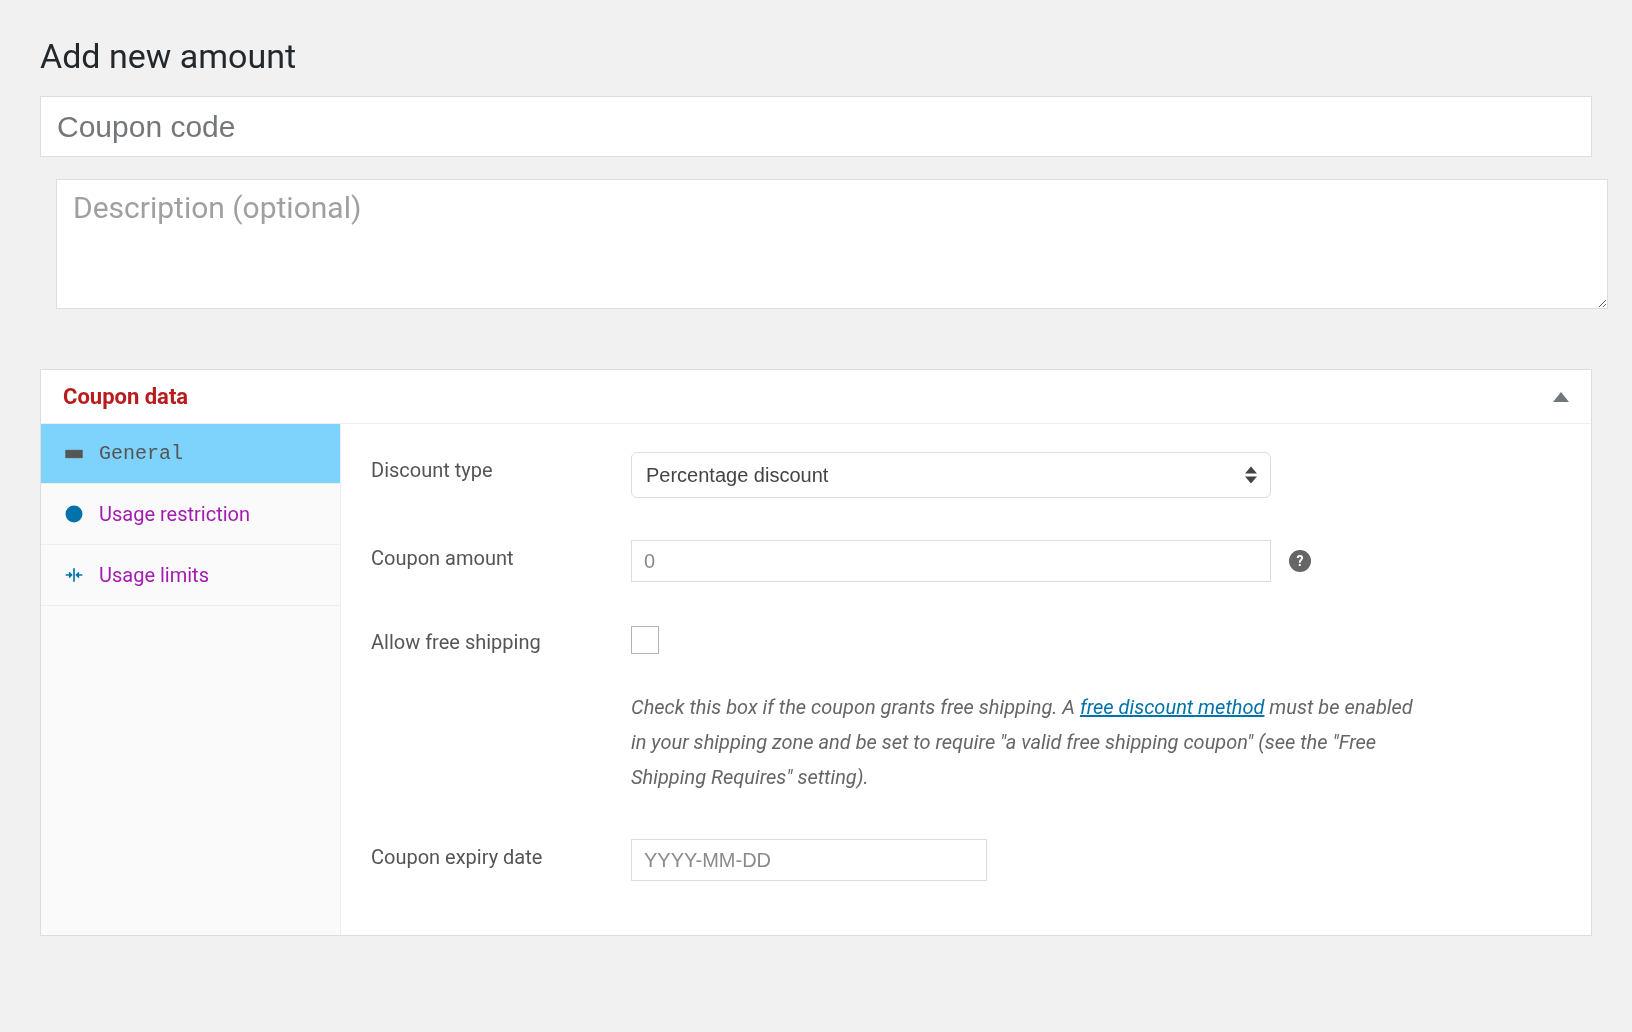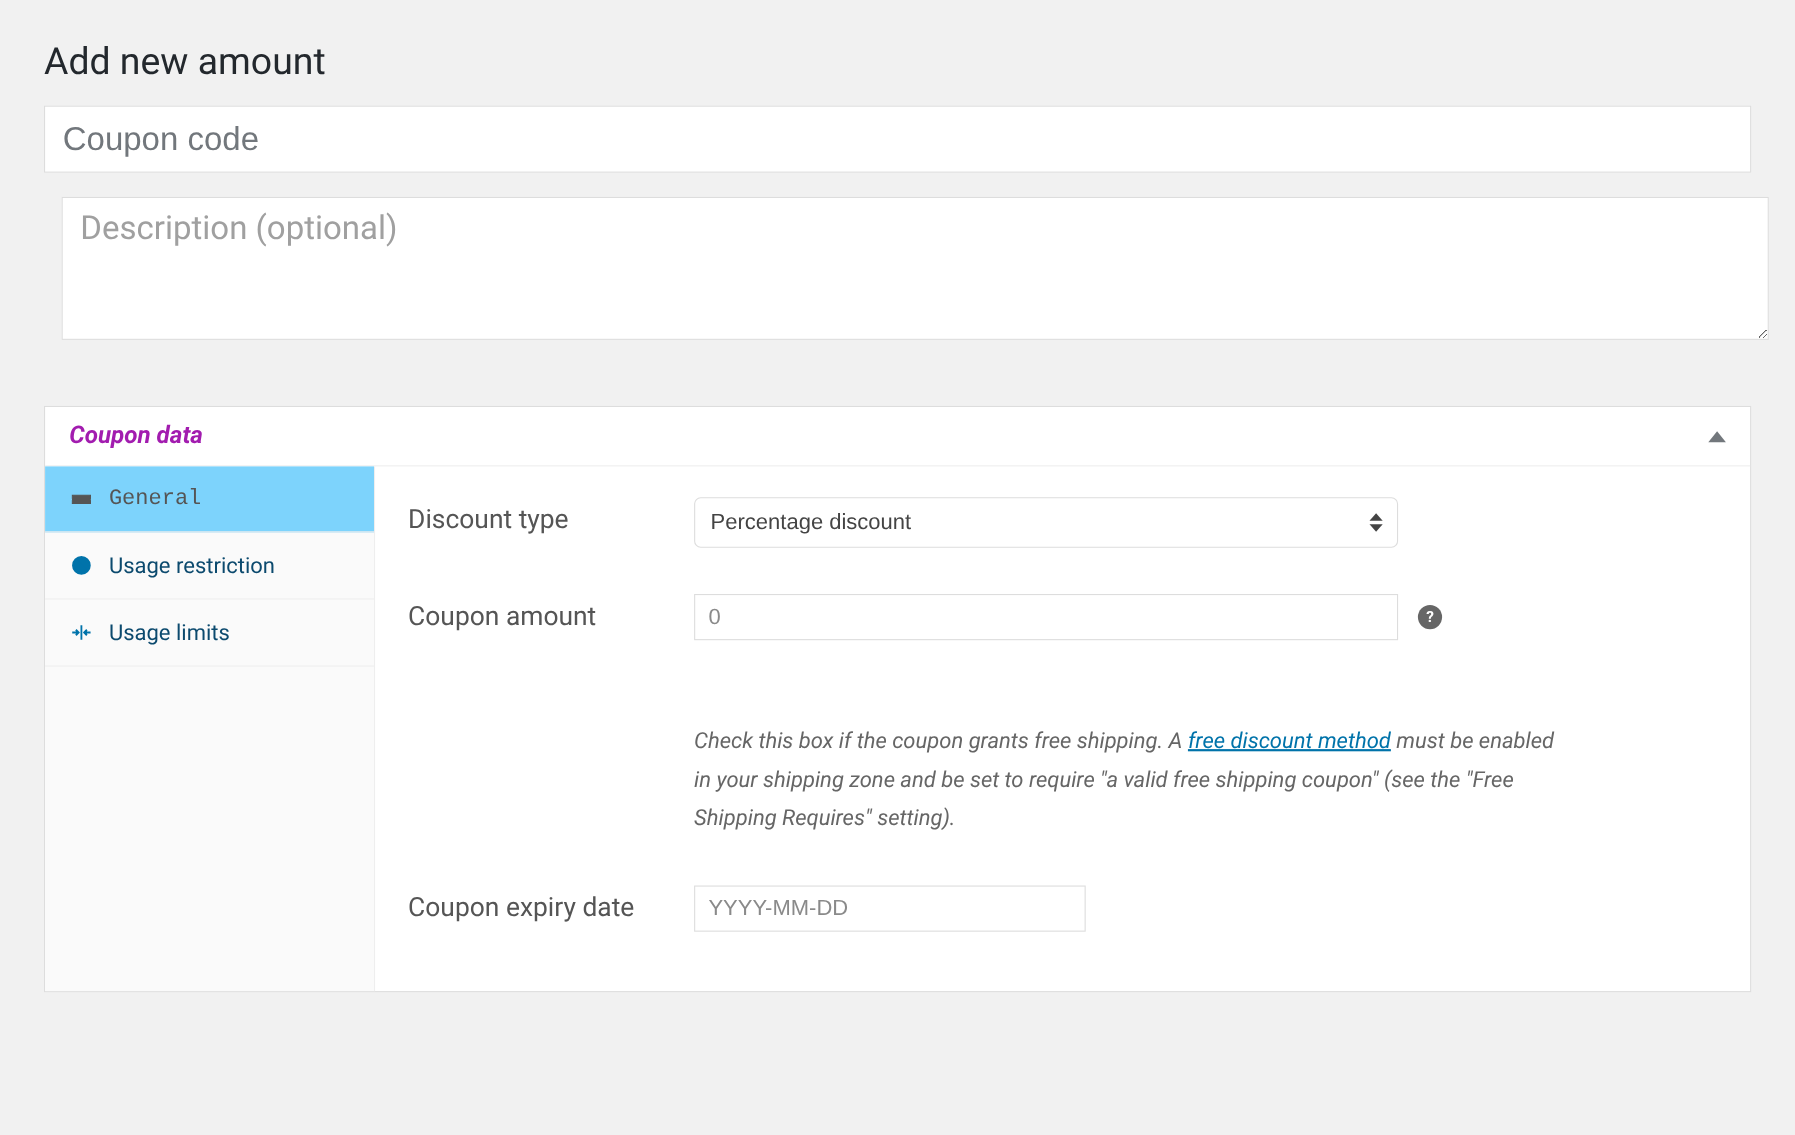--- a/index.html
+++ b/index.html
@@ -50,22 +50,21 @@
   .panel-header {
     display: flex;
     justify-content: space-between;
     align-items: center;
     padding: 14px 22px 14px 22px;
     border-bottom: 1px solid #eee;
   }
   .panel-header h2 {
     font-size: 22px;
     font-weight: 700;
-    color: #a21caf;
-    font-style: italic;
+    color: #b91c1c;
   }
   .toggle-arrow {
     width: 0; height: 0;
     border-left: 8px solid transparent;
     border-right: 8px solid transparent;
     border-bottom: 10px solid #72777c;
   }
   .panel-body {
     display: flex;
   }
@@ -75,42 +74,42 @@
     border-right: 1px solid #eee;
   }
   .tab {
     display: flex;
     align-items: center;
     gap: 14px;
     padding: 18px 22px;
     font-size: 20px;
     border-bottom: 1px solid #eee;
     cursor: pointer;
-    color: #0c4a6e;
+    color: #a21caf;
   }
   .tab.active {
     background: #7dd3fc;
     color: #555;
     font-family: Liberation Mono, monospace;
   }
   .tab .icon { width: 22px; height: 22px; display: inline-flex; align-items: center; justify-content: center; flex-shrink: 0; }
   .tab.active .icon svg { fill: #555; stroke: #555; }
   .tab .icon svg { fill: #0073aa; stroke: #0073aa; }
   .content {
     flex: 1;
     padding: 28px 30px 40px 30px;
   }
   .form-row {
     display: flex;
     align-items: flex-start;
     margin-bottom: 14px;
   }
   .form-label {
     width: 260px;
-    font-size: 24px;
+    font-size: 20px;
     color: #555;
     padding-top: 6px;
   }
   .form-control { flex: 0 0 640px; }
   .form-control.wide { flex: 0 0 640px; position: relative; }
   select.select {
     width: 640px;
     height: 46px;
     font-size: 20px;
     padding: 0 40px 0 14px;
@@ -242,20 +241,26 @@
       <div class="form-row">
         <div class="form-label">Coupon amount</div>
         <div class="form-control wide">
           <input type="text" class="text" placeholder="0" style="">
         </div>
         <span class="help-icon">?</span>
       </div>
 
       <div style="height:28px"></div>
 
+      <div class="form-row">
+        <div class="form-label">Allow free shipping</div>
+        <div>
+          <span class="checkbox"></span>
+        </div>
+      </div>
 
       <div class="desc-block">
         <span>Check this box if the coupon grants free shipping. A </span><a href="#">free discount method</a><span> must be enabled in your shipping zone and be set to require "a valid free shipping coupon" (see the "Free Shipping Requires" setting).</span>
       </div>
 
       <div class="spacer-lg"></div>
 
       <div class="form-row">
         <div class="form-label">Coupon expiry date</div>
         <div>

